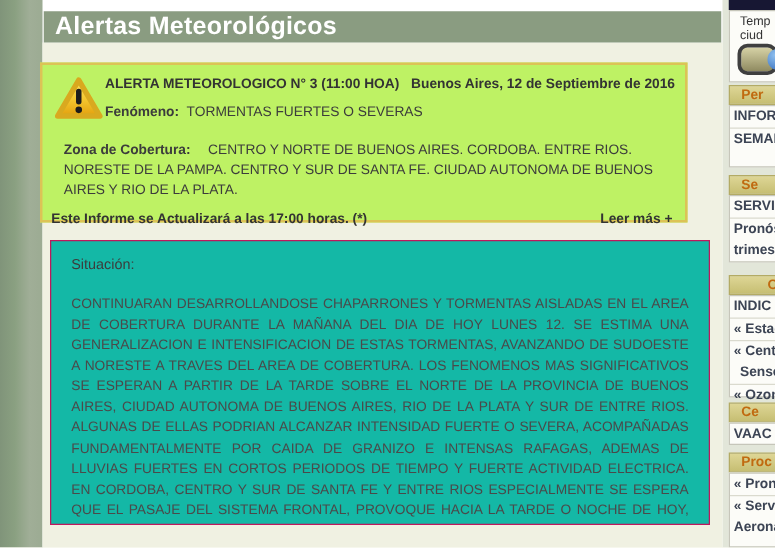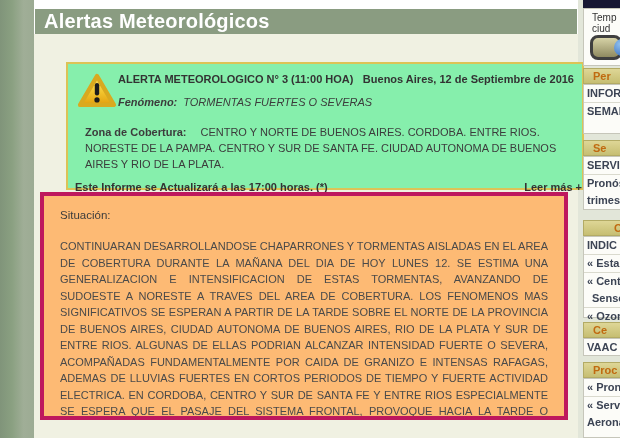--- a/index.html
+++ b/index.html
@@ -19,40 +19,40 @@
     background:#f0f1e2;
   }
   .header-bar{
     position:absolute;left:35px;top:9px;width:542px;height:25px;
     background:#8a9c81;color:#ffffff;
     font-size:20px;font-weight:bold;line-height:25px;
     padding-left:9px;box-sizing:border-box;letter-spacing:.2px;
   }
   
   .alert-box{
-    position:absolute;left:66px;top:50px;width:518px;height:128px;
-    background:#86efac;border:2px solid #dcc356;box-sizing:border-box;
-    font-size:11px;color:#3c3c3c;margin-top:12px;
+    position:absolute;left:32px;top:50px;width:518px;height:128px;
+    background:#bef264;border:2px solid #dcc356;box-sizing:border-box;
+    font-size:11px;color:#3c3c3c;
   }
   .warn-icon{position:absolute;left:9px;top:8px;width:40px;height:37px;}
   .alert-row1{display:flex;justify-content:space-between;align-items:flex-start;
     padding:9px 8px 0 50px;}
   .alert-title{font-weight:bold;color:#333;}
   .alert-date{font-weight:bold;color:#333;white-space:nowrap;}
-  .alert-phen{padding:11px 8px 0 50px;font-style:italic;}
+  .alert-phen{padding:11px 8px 0 50px;}
   .alert-phen .lbl{font-weight:bold;margin-right:6px;}
   .alert-cov{padding:16px 10px 0 17px;line-height:16px;}
   .alert-cov .lbl{font-weight:bold;margin-right:14px;}
-  .alert-foot{display:flex;justify-content:space-between;padding:9px 0 0 7px;}
+  .alert-foot{display:flex;justify-content:space-between;padding:9px 10px 0 7px;}
   .alert-upd{font-weight:bold;color:#333;}
   .read-more{font-weight:bold;color:#333;text-decoration:none;cursor:pointer;}
   
   .sit-box{
     position:absolute;left:40px;top:192px;width:528px;height:228px;
-    background:#fdba74;border:4px solid #be185d;box-sizing:border-box;
+    background:#14b8a6;border:1px solid #be185d;box-sizing:border-box;
     padding:13px 16px 0 16px;overflow:hidden;
     color:#474747;
   }
   .sit-label{font-size:11.5px;font-weight:normal;color:#3c3c3c;}
   .sit-text{margin-top:17px;font-size:11px;line-height:16.5px;text-align:justify;
     color:#4a4a4a;}
   
   .side-bg{position:absolute;left:578px;top:0;width:42px;height:438px;background:#e2e6d9;}
   .top-navy{position:absolute;left:583px;top:0;width:37px;height:8px;background:#171733;}
   .side-box{position:absolute;left:583px;width:120px;background:#fcfcf8;

